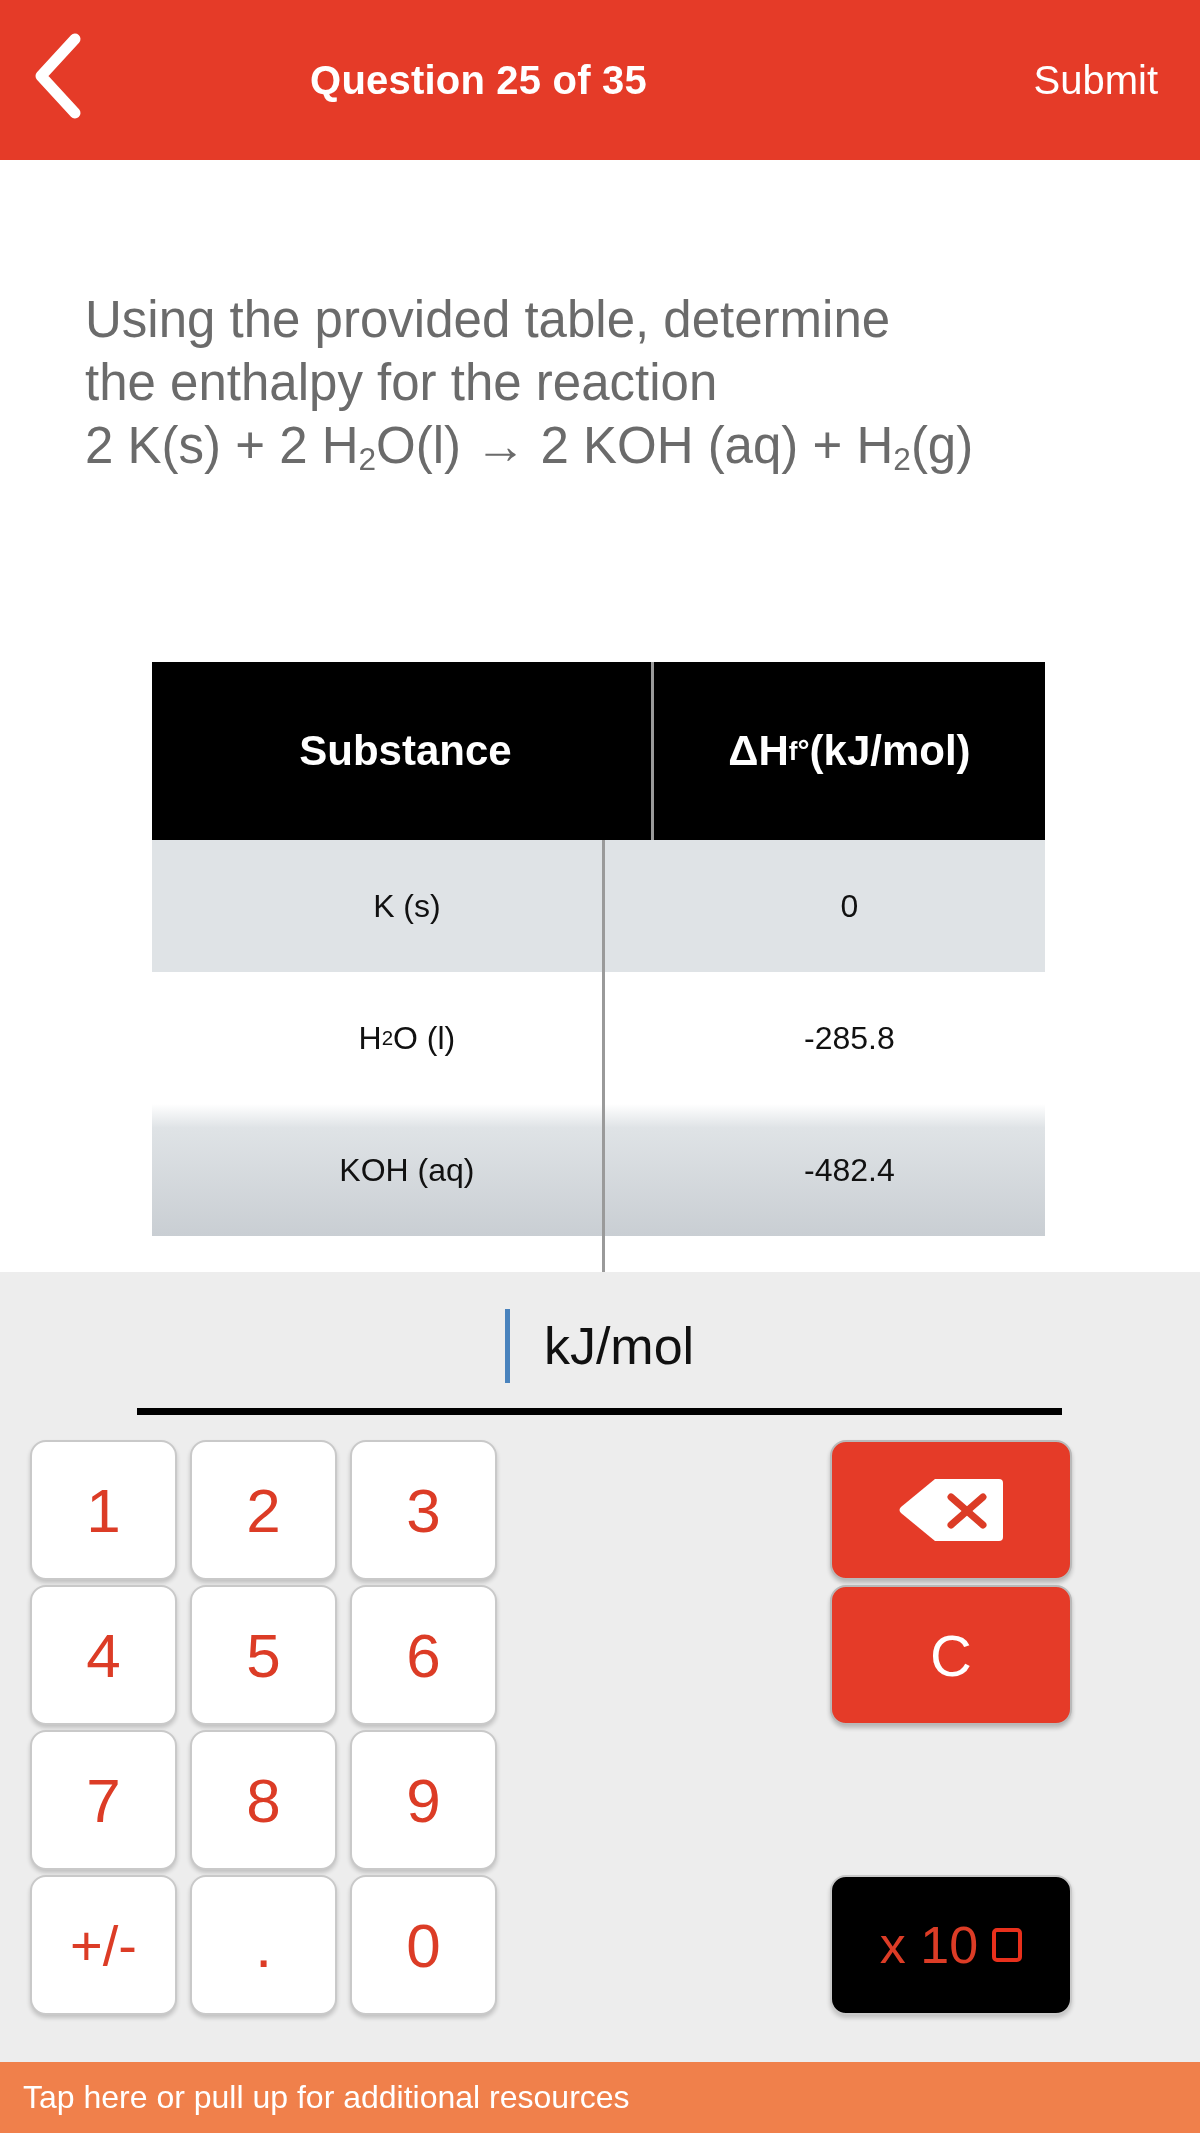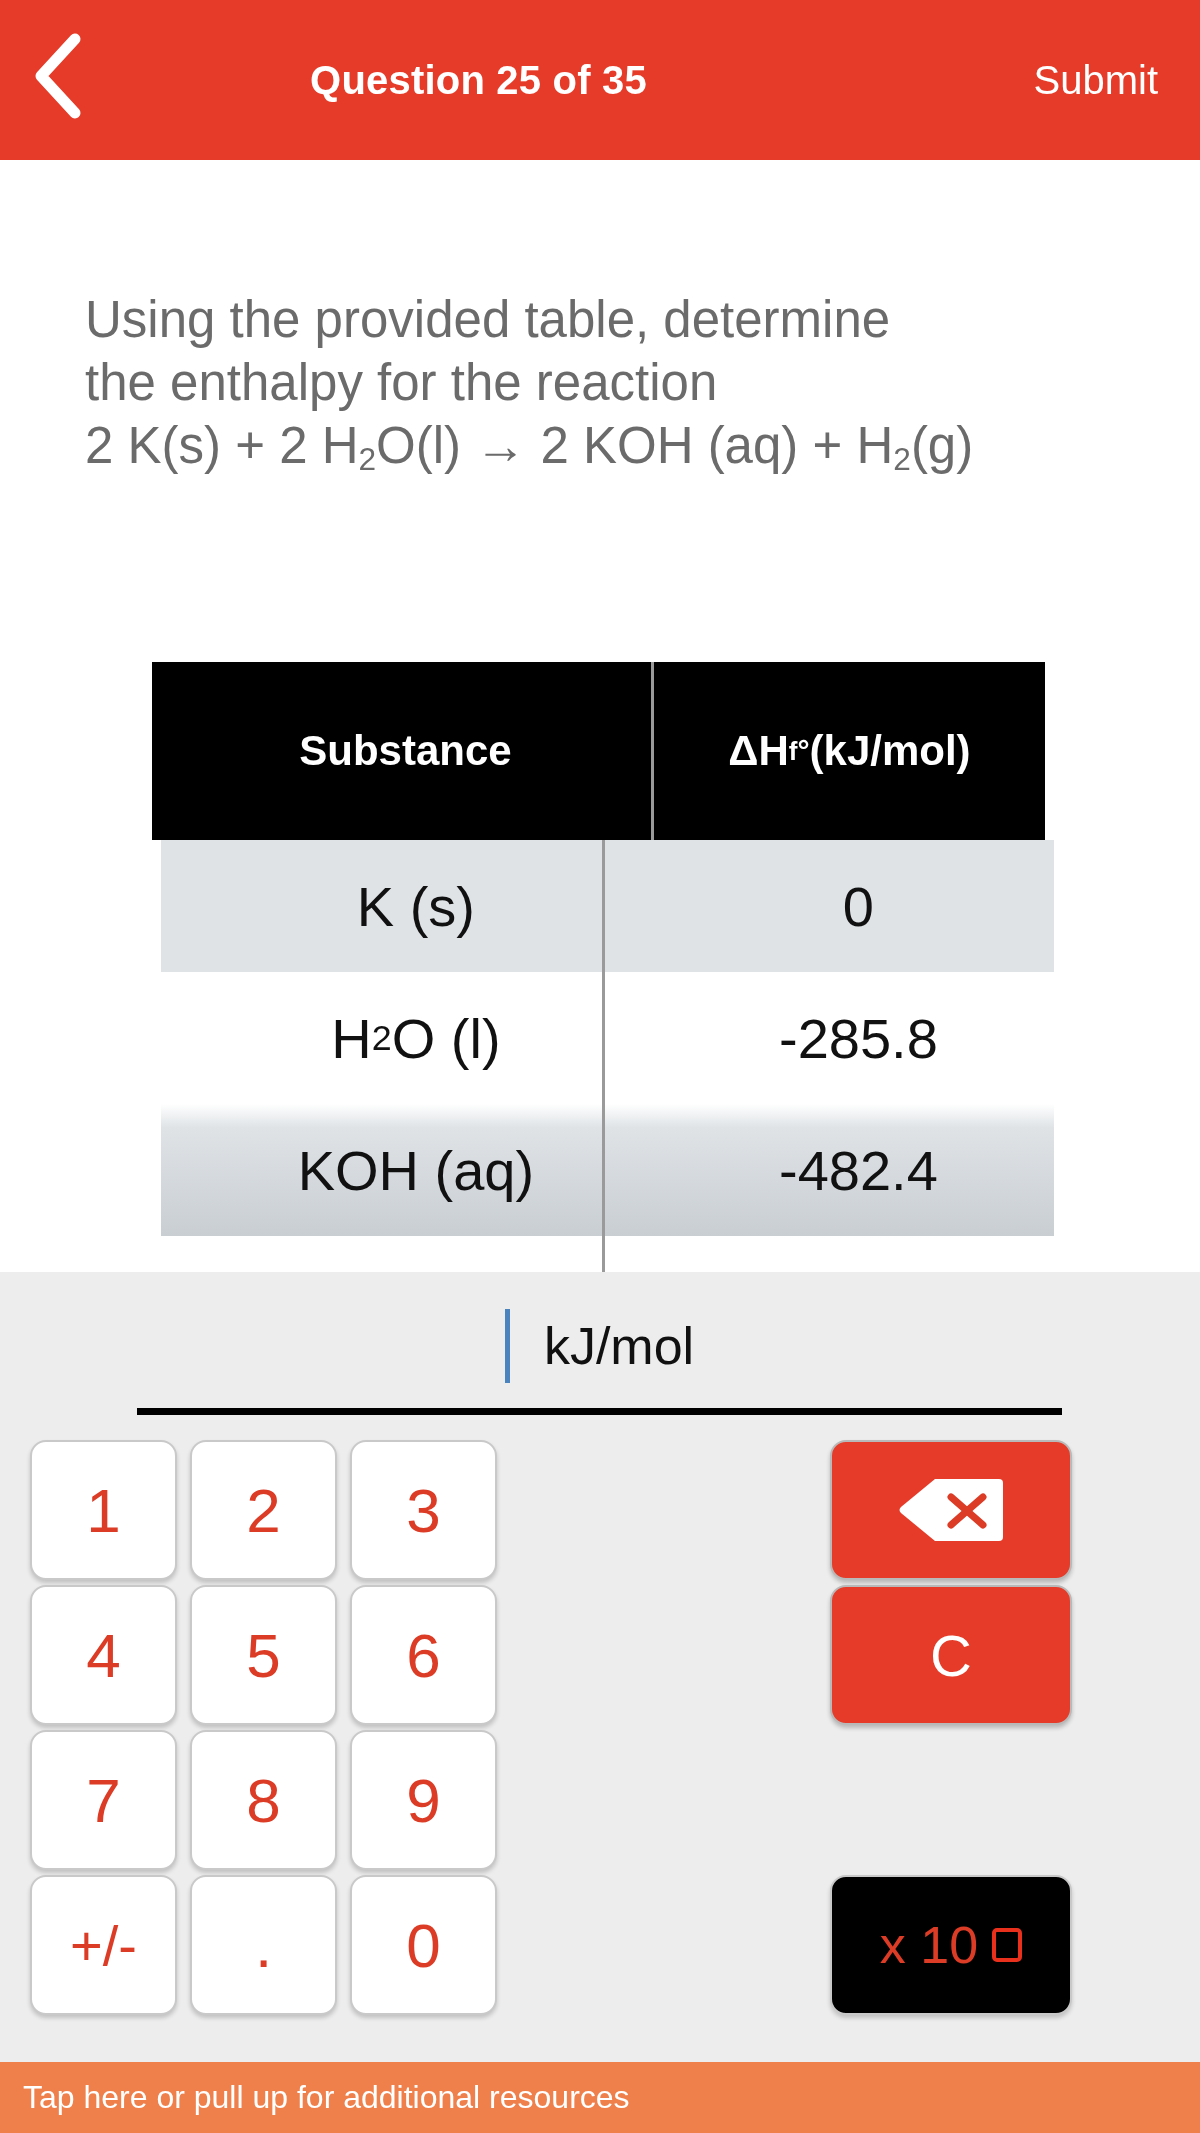--- a/index.html
+++ b/index.html
@@ -114,23 +114,22 @@
     color: #ffffff;
     font-size: 42px;
     font-weight: bold;
   }
   .t-head .c-left { border-right: 3px solid #9a9a9a; }
   .t-head sub { font-size: 0.62em; vertical-align: -0.2em; }
   .t-head .deg { font-size: 0.72em; vertical-align: 0.42em; }
 
   .t-body-row {
     height: 132px;
-    font-size: 56px;
+    font-size: 32px;
     color: #111111;
-    margin-left: 9px;
   }
   .t-body-row sub { font-size: 0.64em; vertical-align: -0.2em; }
 
   .row-shaded { background: #dfe3e6; }
   .row-plain  { background: #ffffff; }
 
   .row-fade {
     background: linear-gradient(to bottom, #ffffff 0%, #dfe3e6 18%, #c9ced3 100%);
   }
 

